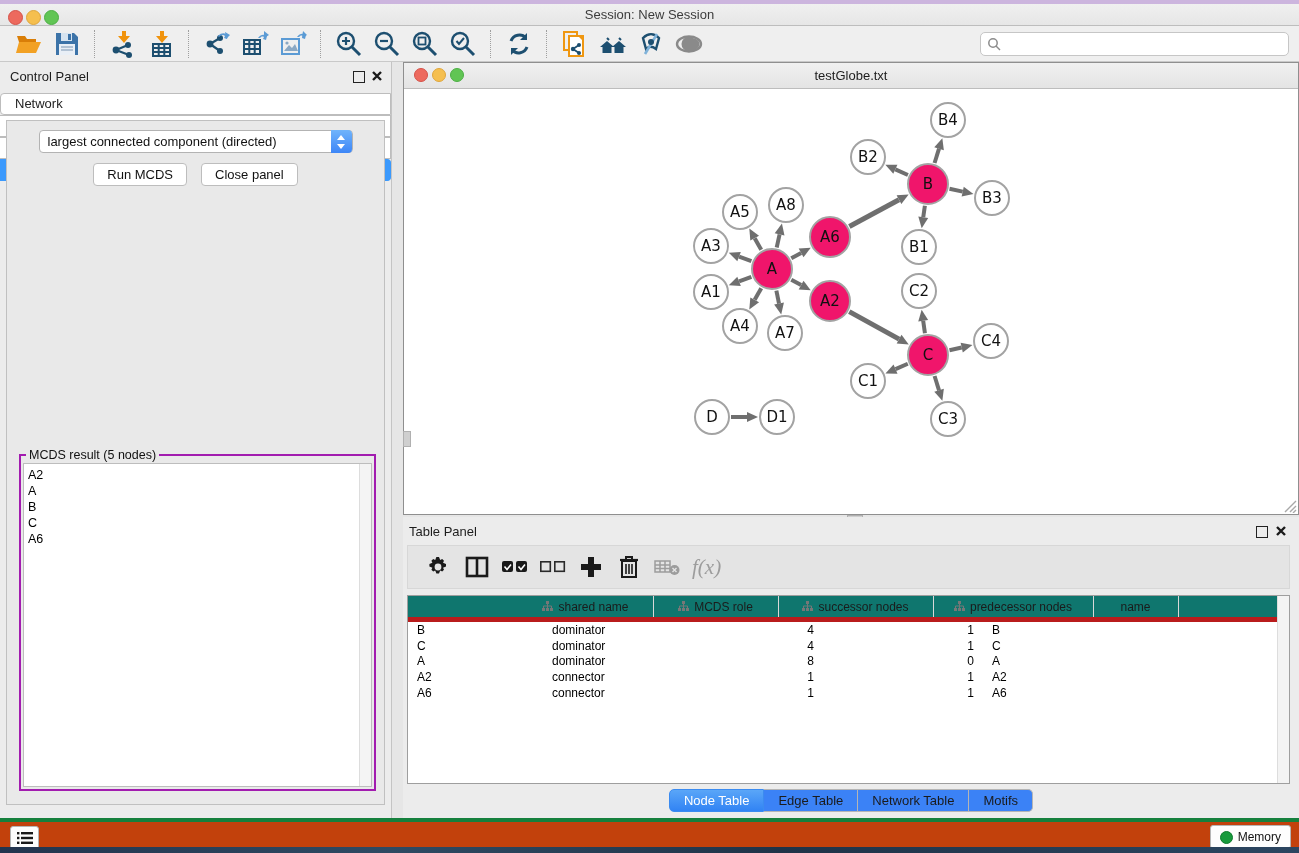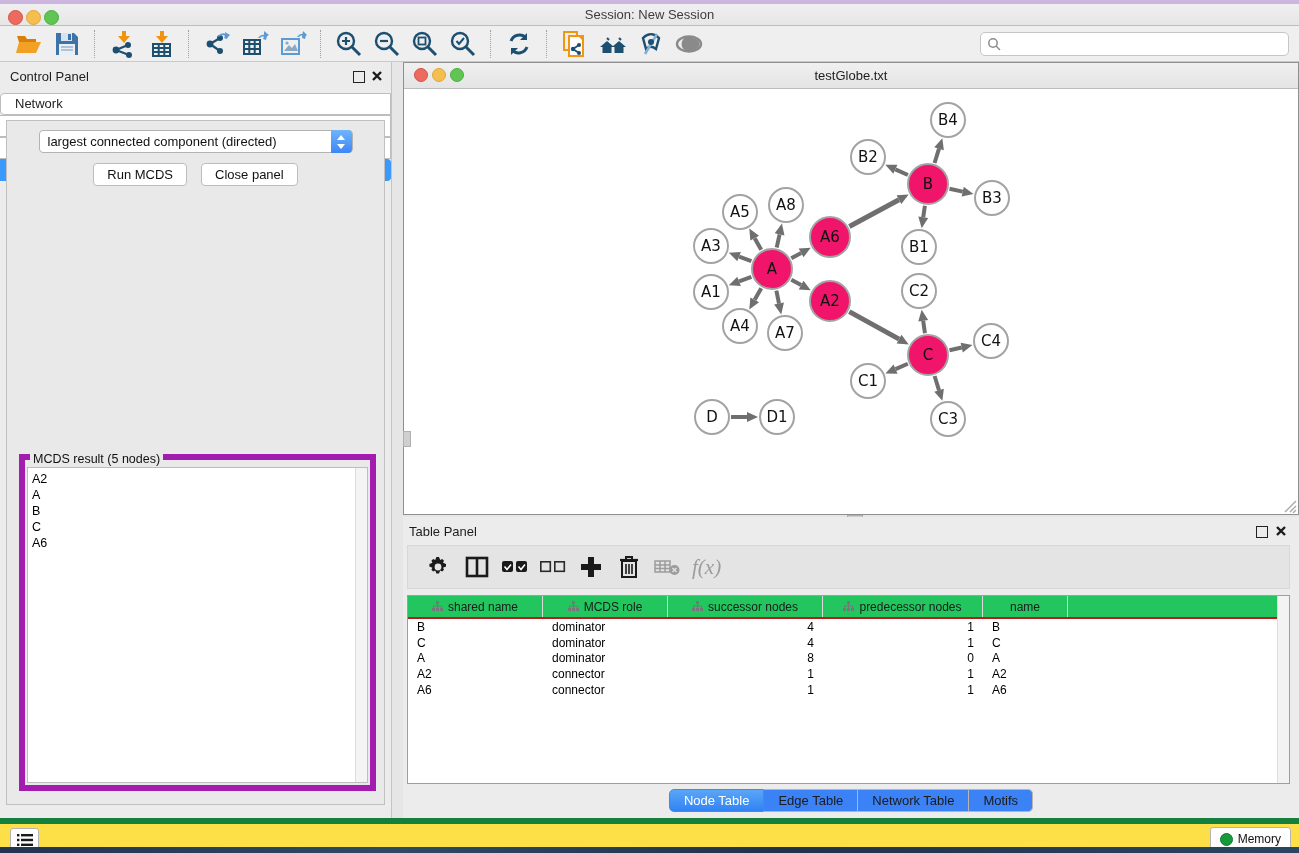--- a/index.html
+++ b/index.html
@@ -38,21 +38,21 @@
   .cp-tab.active{background:#3b99fc;color:#fff;border-color:#3b99fc;text-align:center;}
   .cp-body{position:absolute;left:6px;right:6px;top:58px;bottom:13px;background:#e9e9e9;border:1px solid #c0c0c0;}
   .opt-label{text-align:center;margin-top:17px;font-size:13px;color:#111;}
   .dropdown{position:relative;margin:9px auto 0;width:314px;height:23px;background:#fff;border:1px solid #b3b3b3;border-radius:4px;box-sizing:border-box;}
   .dropdown .dd-text{position:absolute;left:8px;top:3px;font-size:13px;color:#111;}
   .dd-spin{position:absolute;right:0;top:-1px;width:21px;height:23px;border-radius:0 4px 4px 0;
            background:linear-gradient(#70b4fb,#3d86f7);display:flex;flex-direction:column;align-items:center;justify-content:center;}
   .btn-row{display:flex;justify-content:center;gap:14px;margin-top:10px;}
   .btn{height:21px;line-height:21px;padding:0 13px;background:#fff;border:1px solid #bdbdbd;border-radius:4px;font-size:13px;color:#111;}
 
-  .result-box{position:absolute;left:12px;right:8px;top:333px;bottom:13px;border:6px solid #a21caf;}
+  .result-box{position:absolute;left:12px;right:8px;top:333px;bottom:13px;border:2px solid #a21caf;}
   .result-legend{position:absolute;top:-8px;left:5px;background:#e9e9e9;padding:0 3px;font-size:12.5px;color:#111;}
   .result-list{position:absolute;left:2px;right:2px;top:7px;bottom:2px;background:#fff;border:1px solid #bdbdbd;overflow:hidden;}
   .result-scroll{position:absolute;right:0;top:0;bottom:0;width:11px;background:#f4f4f4;border-left:1px solid #ddd;}
   .result-item{font-size:12.5px;line-height:16px;padding-left:4px;color:#000;}
   .result-items{padding-top:3px;}
 
   
   .workspace{position:absolute;left:392px;top:62px;width:907px;height:756px;background:#e6e6e6;}
 
   .net-window{position:absolute;left:11px;top:0;width:896px;height:453px;background:#fff;border:1px solid #8f8f8f;box-sizing:border-box;}
@@ -67,35 +67,35 @@
   .grip-bottom{left:443px;top:452px;width:14px;height:6px;}
 
   
   .table-panel{position:absolute;left:11px;top:455px;right:0;bottom:0;background:#ececec;}
   .tp-toolbar{position:absolute;left:4px;right:9px;top:28px;height:44px;background:#e4e4e4;border:1px solid #d7d7d7;
               display:flex;align-items:center;padding-left:12px;box-sizing:border-box;}
   .tp-ico{width:26px;height:26px;display:flex;align-items:center;justify-content:center;margin:0 6px;}
   .fx{font-family:"Liberation Serif",serif;font-style:italic;font-size:21px;color:#9c9c9c;margin-left:6px;}
   .tp-table{position:absolute;left:4px;right:9px;top:78px;bottom:34px;background:#fff;border:1px solid #9e9e9e;overflow:hidden;}
   .tp-scroll{position:absolute;right:0;top:0;bottom:0;width:11px;background:#f3f3f3;border-left:1px solid #ddd;}
-  .thead{display:flex;height:21px;background:#22c55e;border-bottom:2px solid #b91c1c;}
+  .thead{display:flex;height:21px;background:#0f766e;border-bottom:5px solid #b91c1c;justify-content:center;}
   .th{display:flex;align-items:center;justify-content:center;gap:5px;font-size:12px;color:#1b1b1b;
       border-right:1px solid #d8d8d8;box-sizing:border-box;}
   .trow{display:flex;height:15.7px;align-items:center;}
   .td{font-size:12px;color:#000;box-sizing:border-box;padding:0 9px;white-space:nowrap;overflow:hidden;}
   .td.r{text-align:right;}
 
   .tp-tabs{position:absolute;left:0;right:0;bottom:6px;display:flex;justify-content:center;}
   .tp-tab{height:21px;line-height:21px;padding:0 14px;font-size:13px;background:#3b82f6;border:1px solid #b5b5b5;border-left:none;color:#1b1b1b;}
   .tp-tab:first-child{border-left:1px solid #b5b5b5;border-radius:5px 0 0 5px;}
   .tp-tab:last-child{border-radius:0 5px 5px 0;}
   .tp-tab.active{background:linear-gradient(#5aa6f8,#3183f4);color:#fff;border-color:#3b8bf0;}
 
   
-  .statusbar{position:absolute;left:0;top:818px;width:100%;height:29px;background:#fde047;border-top:6px solid #15803d;}
+  .statusbar{position:absolute;left:0;top:818px;width:100%;height:29px;background:#c2410c;border-top:4px solid #15803d;}
   .list-btn{position:absolute;left:10px;top:4px;width:27px;height:22px;background:#fdfdfd;border:1px solid #b5b5b5;border-radius:3px;
             display:flex;align-items:center;justify-content:center;}
   .memory-btn{position:absolute;right:8px;top:3px;height:22px;background:#fdfdfd;border:1px solid #b5b5b5;border-radius:3px;
               display:flex;align-items:center;gap:5px;padding:0 9px;font-size:12px;color:#111;}
   .mem-dot{width:11px;height:11px;border-radius:50%;background:#179a3c;border:1px solid #0e7a2c;}
   .desktop-bottom{position:absolute;left:0;top:847px;width:100%;height:6px;
                   background:linear-gradient(90deg,#22344e,#2e4a63 30%,#1f3348 60%,#2b4560);}
 
   svg{display:block;}
 </style>

